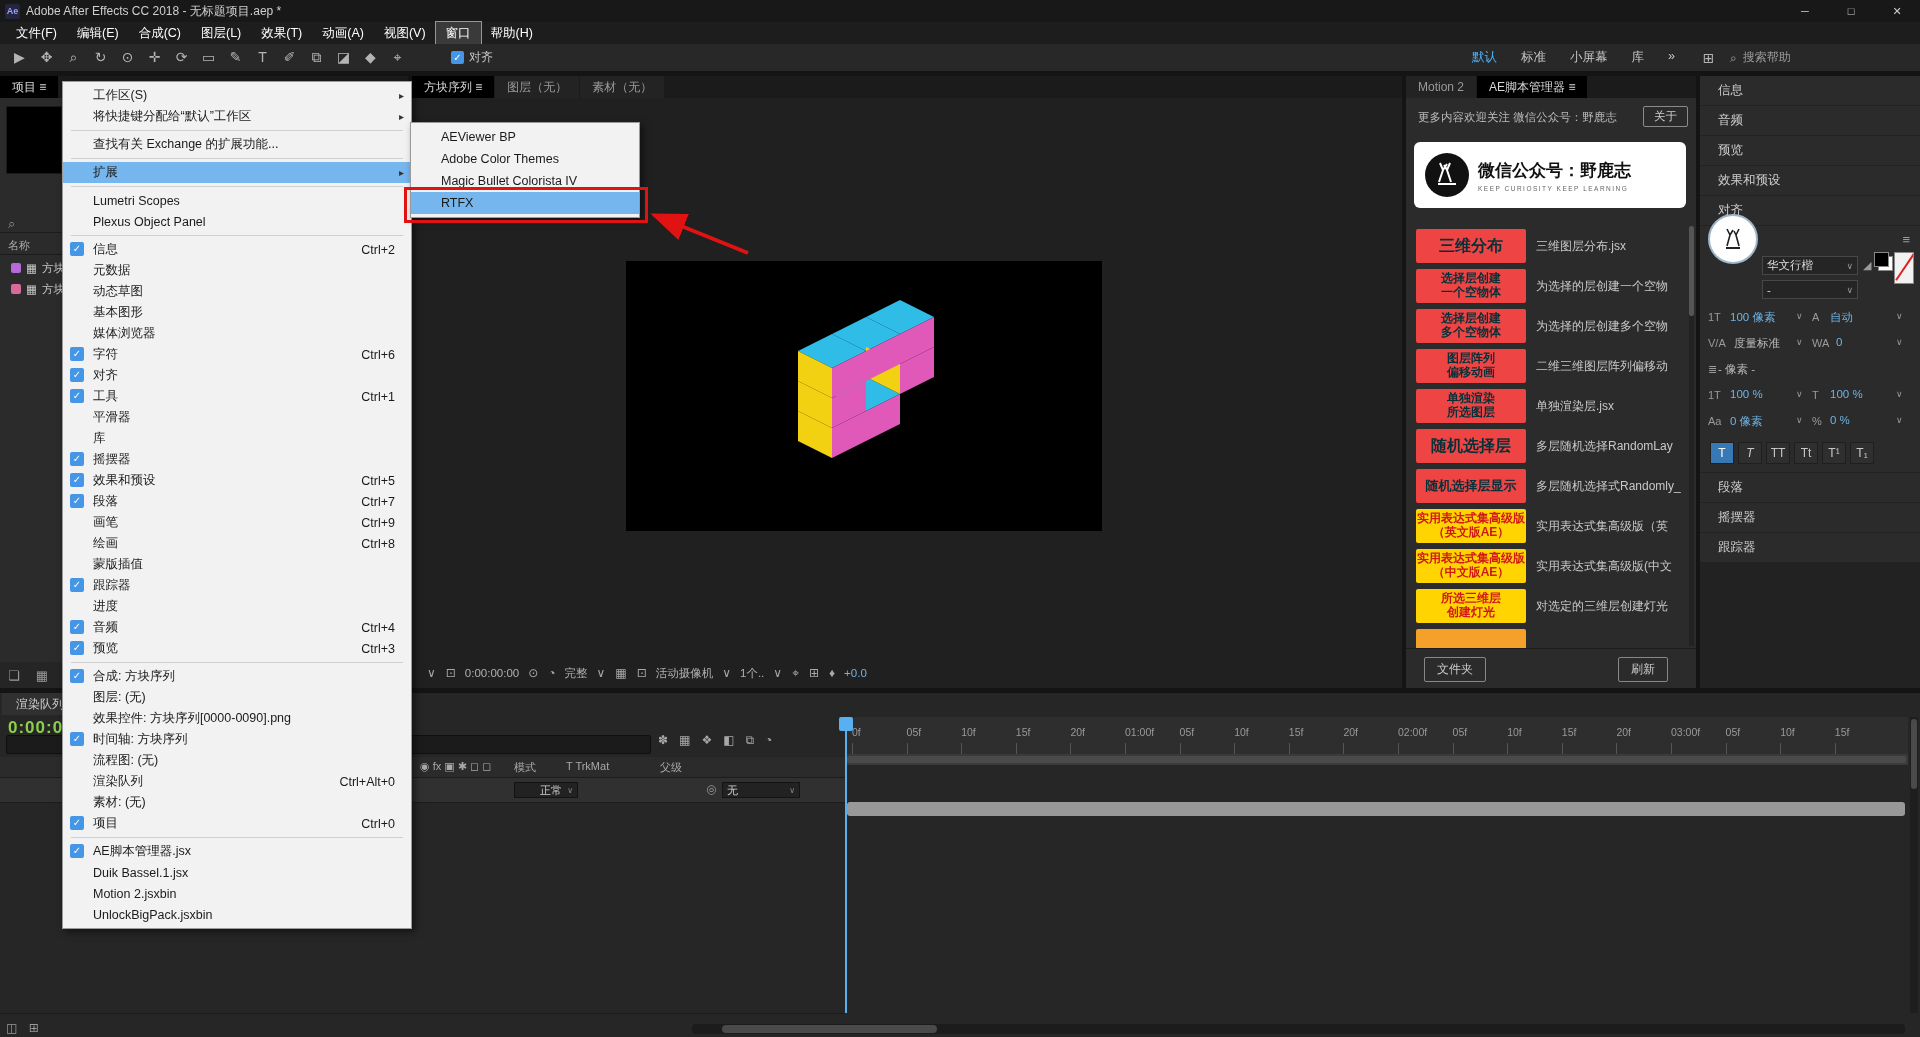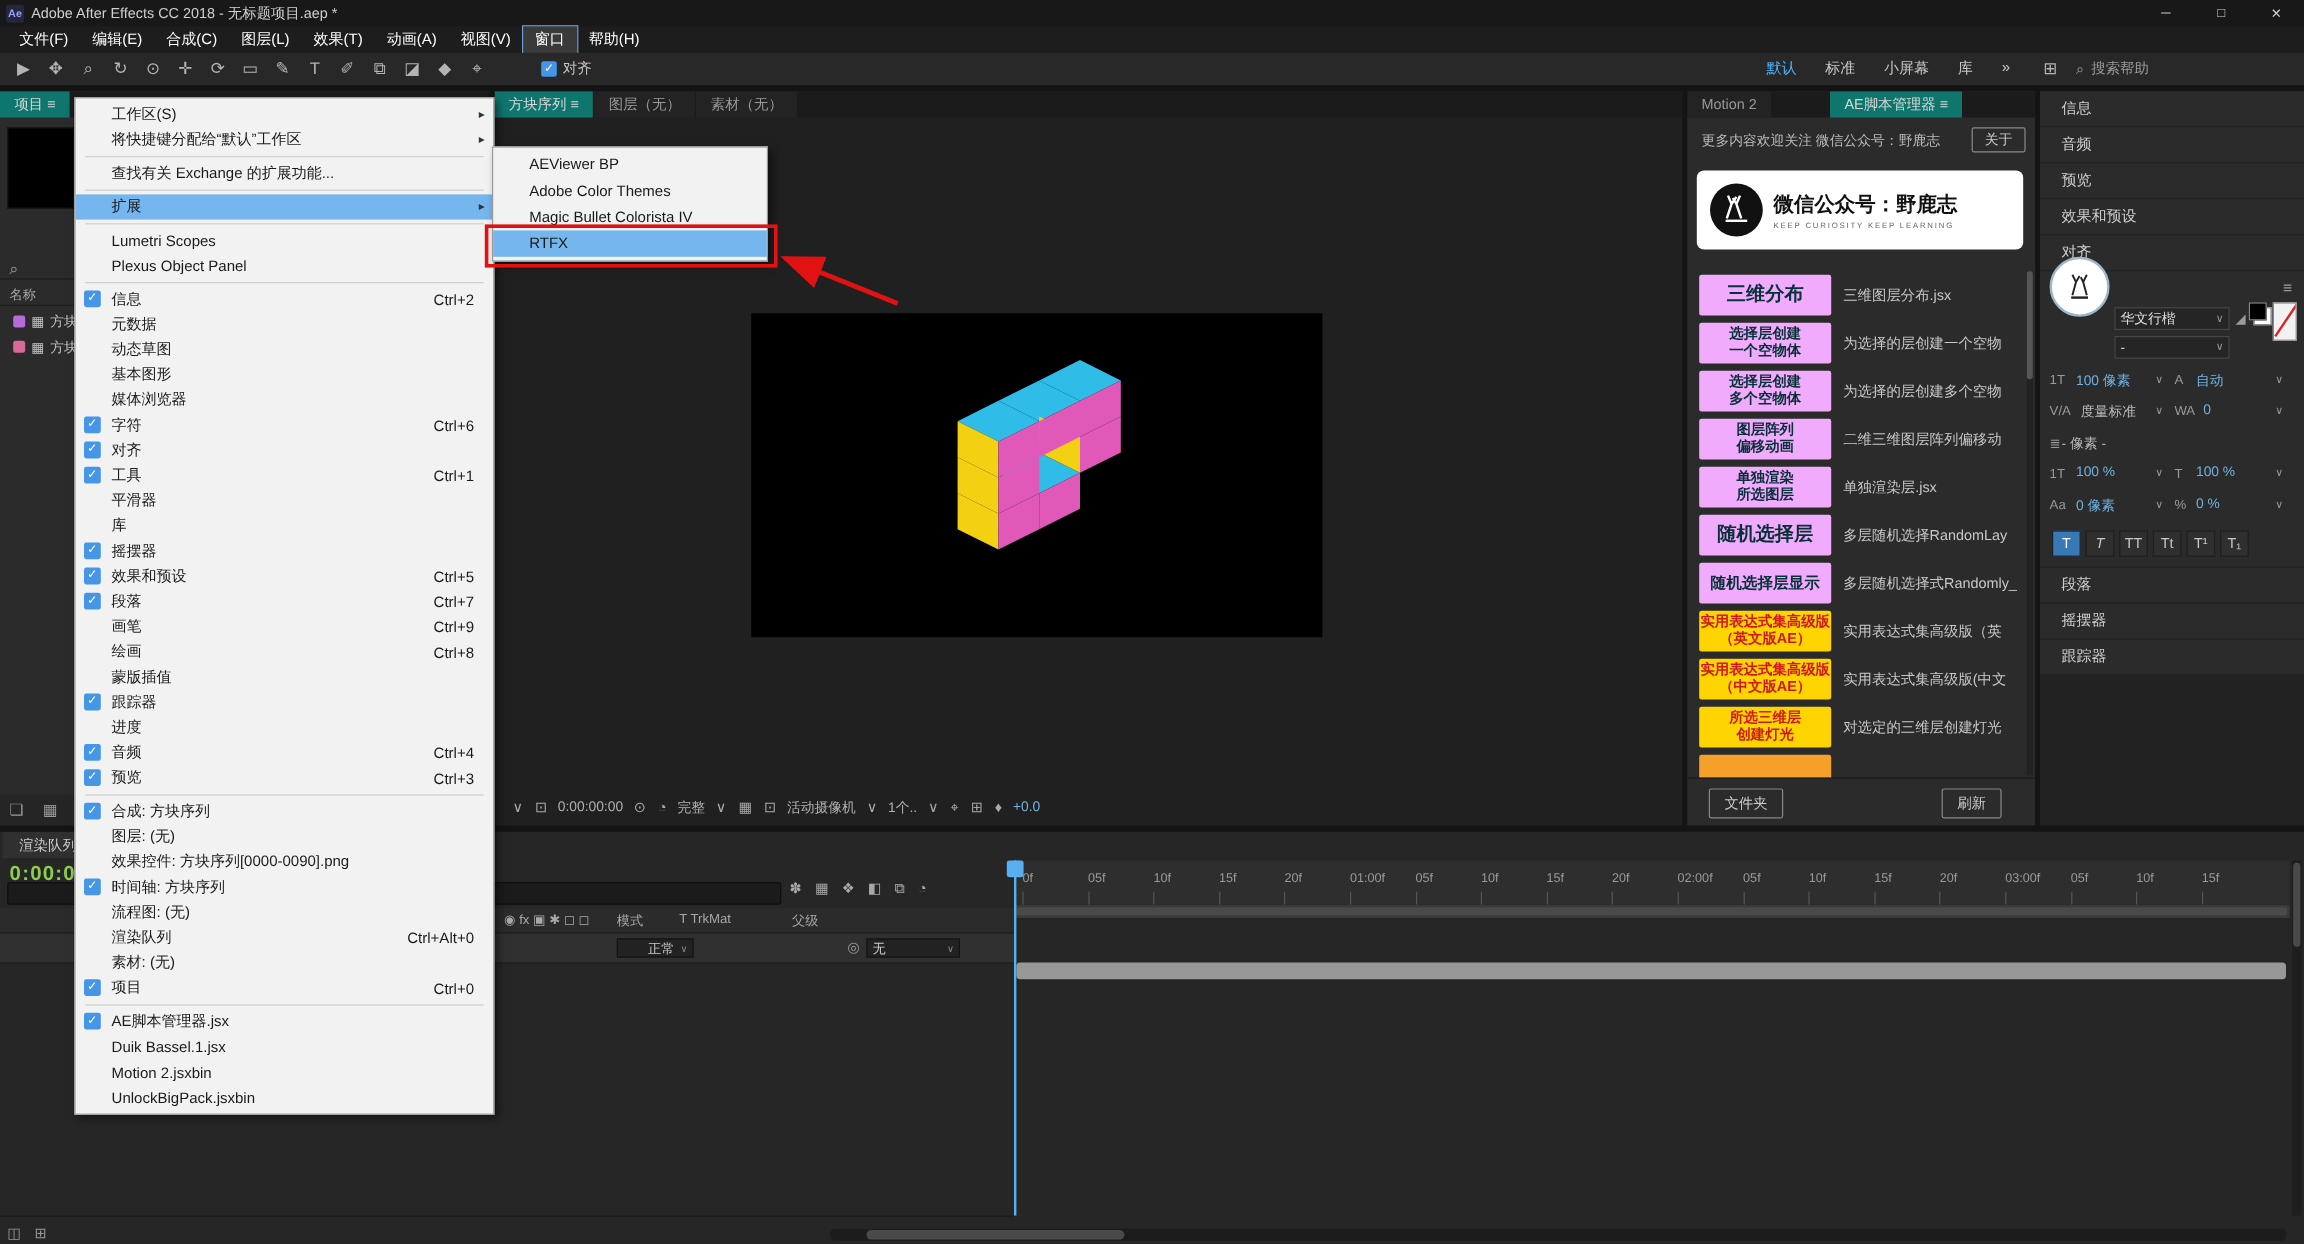--- a/index.html
+++ b/index.html
@@ -22,21 +22,21 @@
   .tool{width:27px;text-align:center;color:#b4b4b4;font-size:14px;}
   #snapwrap{display:flex;align-items:center;margin-left:40px;}
   .bluecheck{width:13px;height:13px;background:#4596e6;border-radius:2px;color:#fff;font-size:10px;line-height:13px;text-align:center;margin-right:5px;}
   #wsright{margin-left:auto;display:flex;align-items:center;margin-right:10px;}
   .ws{padding:0 12px;color:#c8c8c8;font-size:12.5px;}
   .ws.active{color:#4cb3ff;}
   #helpsearch{display:flex;align-items:center;color:#9a9a9a;width:180px;}
   
   .tabstrip{position:absolute;left:0;top:0;right:0;height:22px;background:#1b1b1b;display:flex;}
   .tab{height:22px;line-height:22px;padding:0 12px;background:#232323;color:#999;font-size:12px;margin-right:1px;white-space:nowrap;}
-  .tab.active{background:#0f766e;color:#d8d8d8;}
+  .tab.active{background:#000000;color:#d8d8d8;}
   .panel{position:absolute;background:#2b2b2b;overflow:hidden;}
   
   #proj-thumb{left:6px;top:30px;width:54px;height:66px;background:#000;border:1px solid #1a1a1a;}
   .hairline{position:absolute;left:0;right:0;height:1px;background:#1c1c1c;}
   .prow{position:absolute;left:6px;height:20px;display:flex;align-items:center;color:#c4c4c4;font-size:11.5px;white-space:nowrap;}
   .labelsq{width:10px;height:10px;border-radius:2px;margin:0 5px;}
   .bbar{position:absolute;left:0;right:0;bottom:0;height:26px;background:#252525;display:flex;align-items:center;color:#9a9a9a;}
   .bbar span{margin:0 8px;font-size:13px;}
   
   #viewport{left:214px;top:185px;width:476px;height:270px;background:#000;}
@@ -47,21 +47,21 @@
   
   #sp-subtitle{position:absolute;left:12px;top:34px;width:230px;font-size:11.5px;color:#bbb;white-space:nowrap;overflow:hidden;}
   #sp-about{position:absolute;right:8px;top:30px;border:1px solid #8a8a8a;color:#ccc;padding:2px 10px;font-size:11.5px;border-radius:2px;}
   #sp-card{position:absolute;left:8px;top:66px;width:272px;height:66px;background:#fff;border-radius:6px;display:flex;align-items:center;}
   #sp-card .ctext{margin-left:8px;}
   #sp-card .ctitle{color:#111;font-size:17px;font-weight:bold;white-space:nowrap;}
   #sp-card .cslogan{color:#666;font-size:6.5px;letter-spacing:1.5px;margin-top:3px;}
   .srow-item{position:absolute;left:0;width:100%;height:36px;}
   .sbtn{position:absolute;left:10px;top:1px;width:110px;height:34px;border-radius:2px;display:flex;flex-direction:column;
         align-items:center;justify-content:center;font-weight:bold;line-height:1.15;text-align:center;}
-  .sbtn.cyan{background:#f0abfc;color:#083038;}
+  .sbtn.cyan{background:#ef4444;color:#083038;}
   .sbtn.yellow{background:#ffd400;color:#d01818;}
   .sbtn.orange{background:#f4a02a;}
   .sdesc{position:absolute;left:130px;top:10px;width:156px;font-size:12px;color:#c8c8c8;white-space:nowrap;overflow:hidden;}
   #sp-bottom{position:absolute;left:0;right:0;bottom:0;height:39px;background:#2b2b2b;border-top:1px solid #1c1c1c;}
   .spbtn{position:absolute;top:8px;border:1px solid #888;color:#ccc;padding:3px 12px;font-size:12px;border-radius:2px;}
   #sp-scroll{position:absolute;right:2px;top:150px;width:5px;height:420px;background:#222;}
   #sp-scroll .thumb{position:absolute;top:0;width:5px;height:90px;background:#555;border-radius:2px;}
   
   .rcrow{position:absolute;left:0;width:100%;height:29px;background:#2b2b2b;color:#cfcfcf;font-size:12.5px;
          display:flex;align-items:center;padding-left:18px;box-sizing:border-box;}
@@ -263,21 +263,21 @@
       <span class="ic">∨</span>
       <span class="ic">⌖</span>
       <span class="ic">⊞</span>
       <span class="ic">♦</span>
       <span class="val blue">+0.0</span>
     </div>
   </div>
 
   <div class="panel" id="script-panel" style="left:1406px;top:76px;width:290px;height:612px;">
     <div class="tabstrip">
-        <div id="sp-tabs" style="display:flex;gap:48px;">
+        <div id="sp-tabs" style="display:flex;">
           <div class="tab"><span>Motion 2</span></div>
           <div class="tab active"><span>AE脚本管理器</span><span> ≡</span></div>
         </div>
       </div>
     <div id="sp-subtitle">更多内容欢迎关注 微信公众号：野鹿志</div>
     <div id="sp-about">关于</div>
     <div id="sp-card">
       <svg width="46" height="46" style="margin-left:10px;">
         <circle cx="23" cy="23" r="22" fill="#111"></circle>
         <path d="M15 30 L19 18 L16 11 M19 18 L23 12 M27 30 L23 18 L26 11 M23 18 L20 13" stroke="#fff" stroke-width="2" fill="none"></path>

